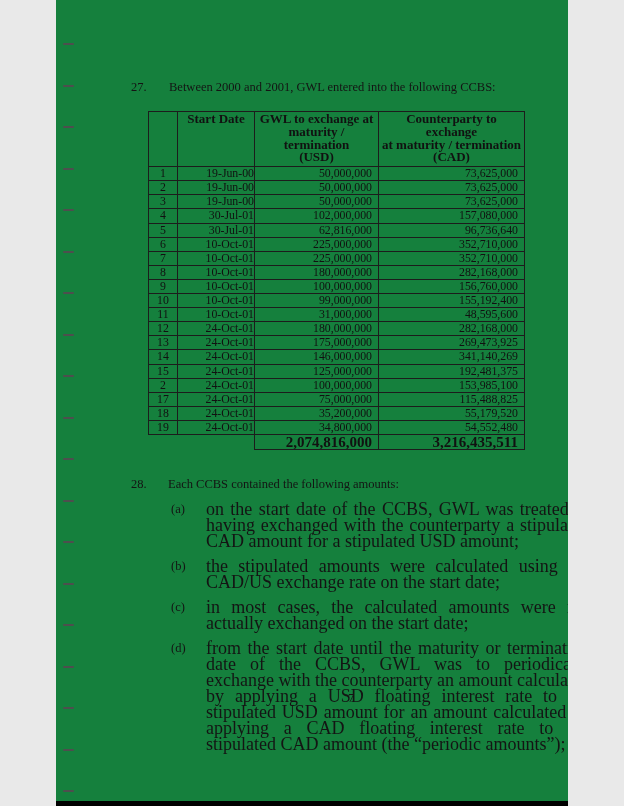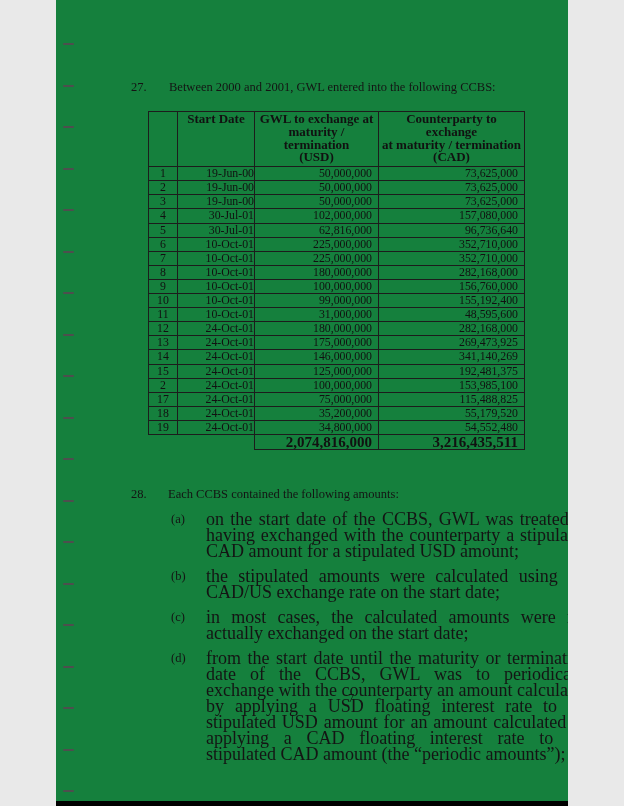--- a/index.html
+++ b/index.html
@@ -44,21 +44,21 @@
   .c-date{text-align:right;}
   .c-usd,.c-cad{text-align:right;padding-right:6px !important;margin-left:12px;}
   .ccbs-table tfoot td{
     font-weight:bold;text-align:right;
     height:14px;line-height:14px;font-size:15px;
     padding:0 6px 0 0;
   }
   .ccbs-table tfoot td.no-border{border:none;background:transparent;}
 
   
-  .para-28{position:absolute;left:75px;top:486px;width:459px;font-size:12.5px;line-height:16px;}
+  .para-28{position:absolute;left:75px;top:476px;width:459px;font-size:12.5px;line-height:16px;}
   .para-28 .para-body{margin-left:37px;}
   .features{margin-top:9px;}
   .feature-item{
     position:relative;padding-left:75px;margin-bottom:9px;
     box-sizing:border-box;width:459px;
   }
   .feature-label{position:absolute;left:40px;top:0;}
   .feature-text{text-align:justify;line-height:16px;font-size:18px;}
 
   .page-number{

